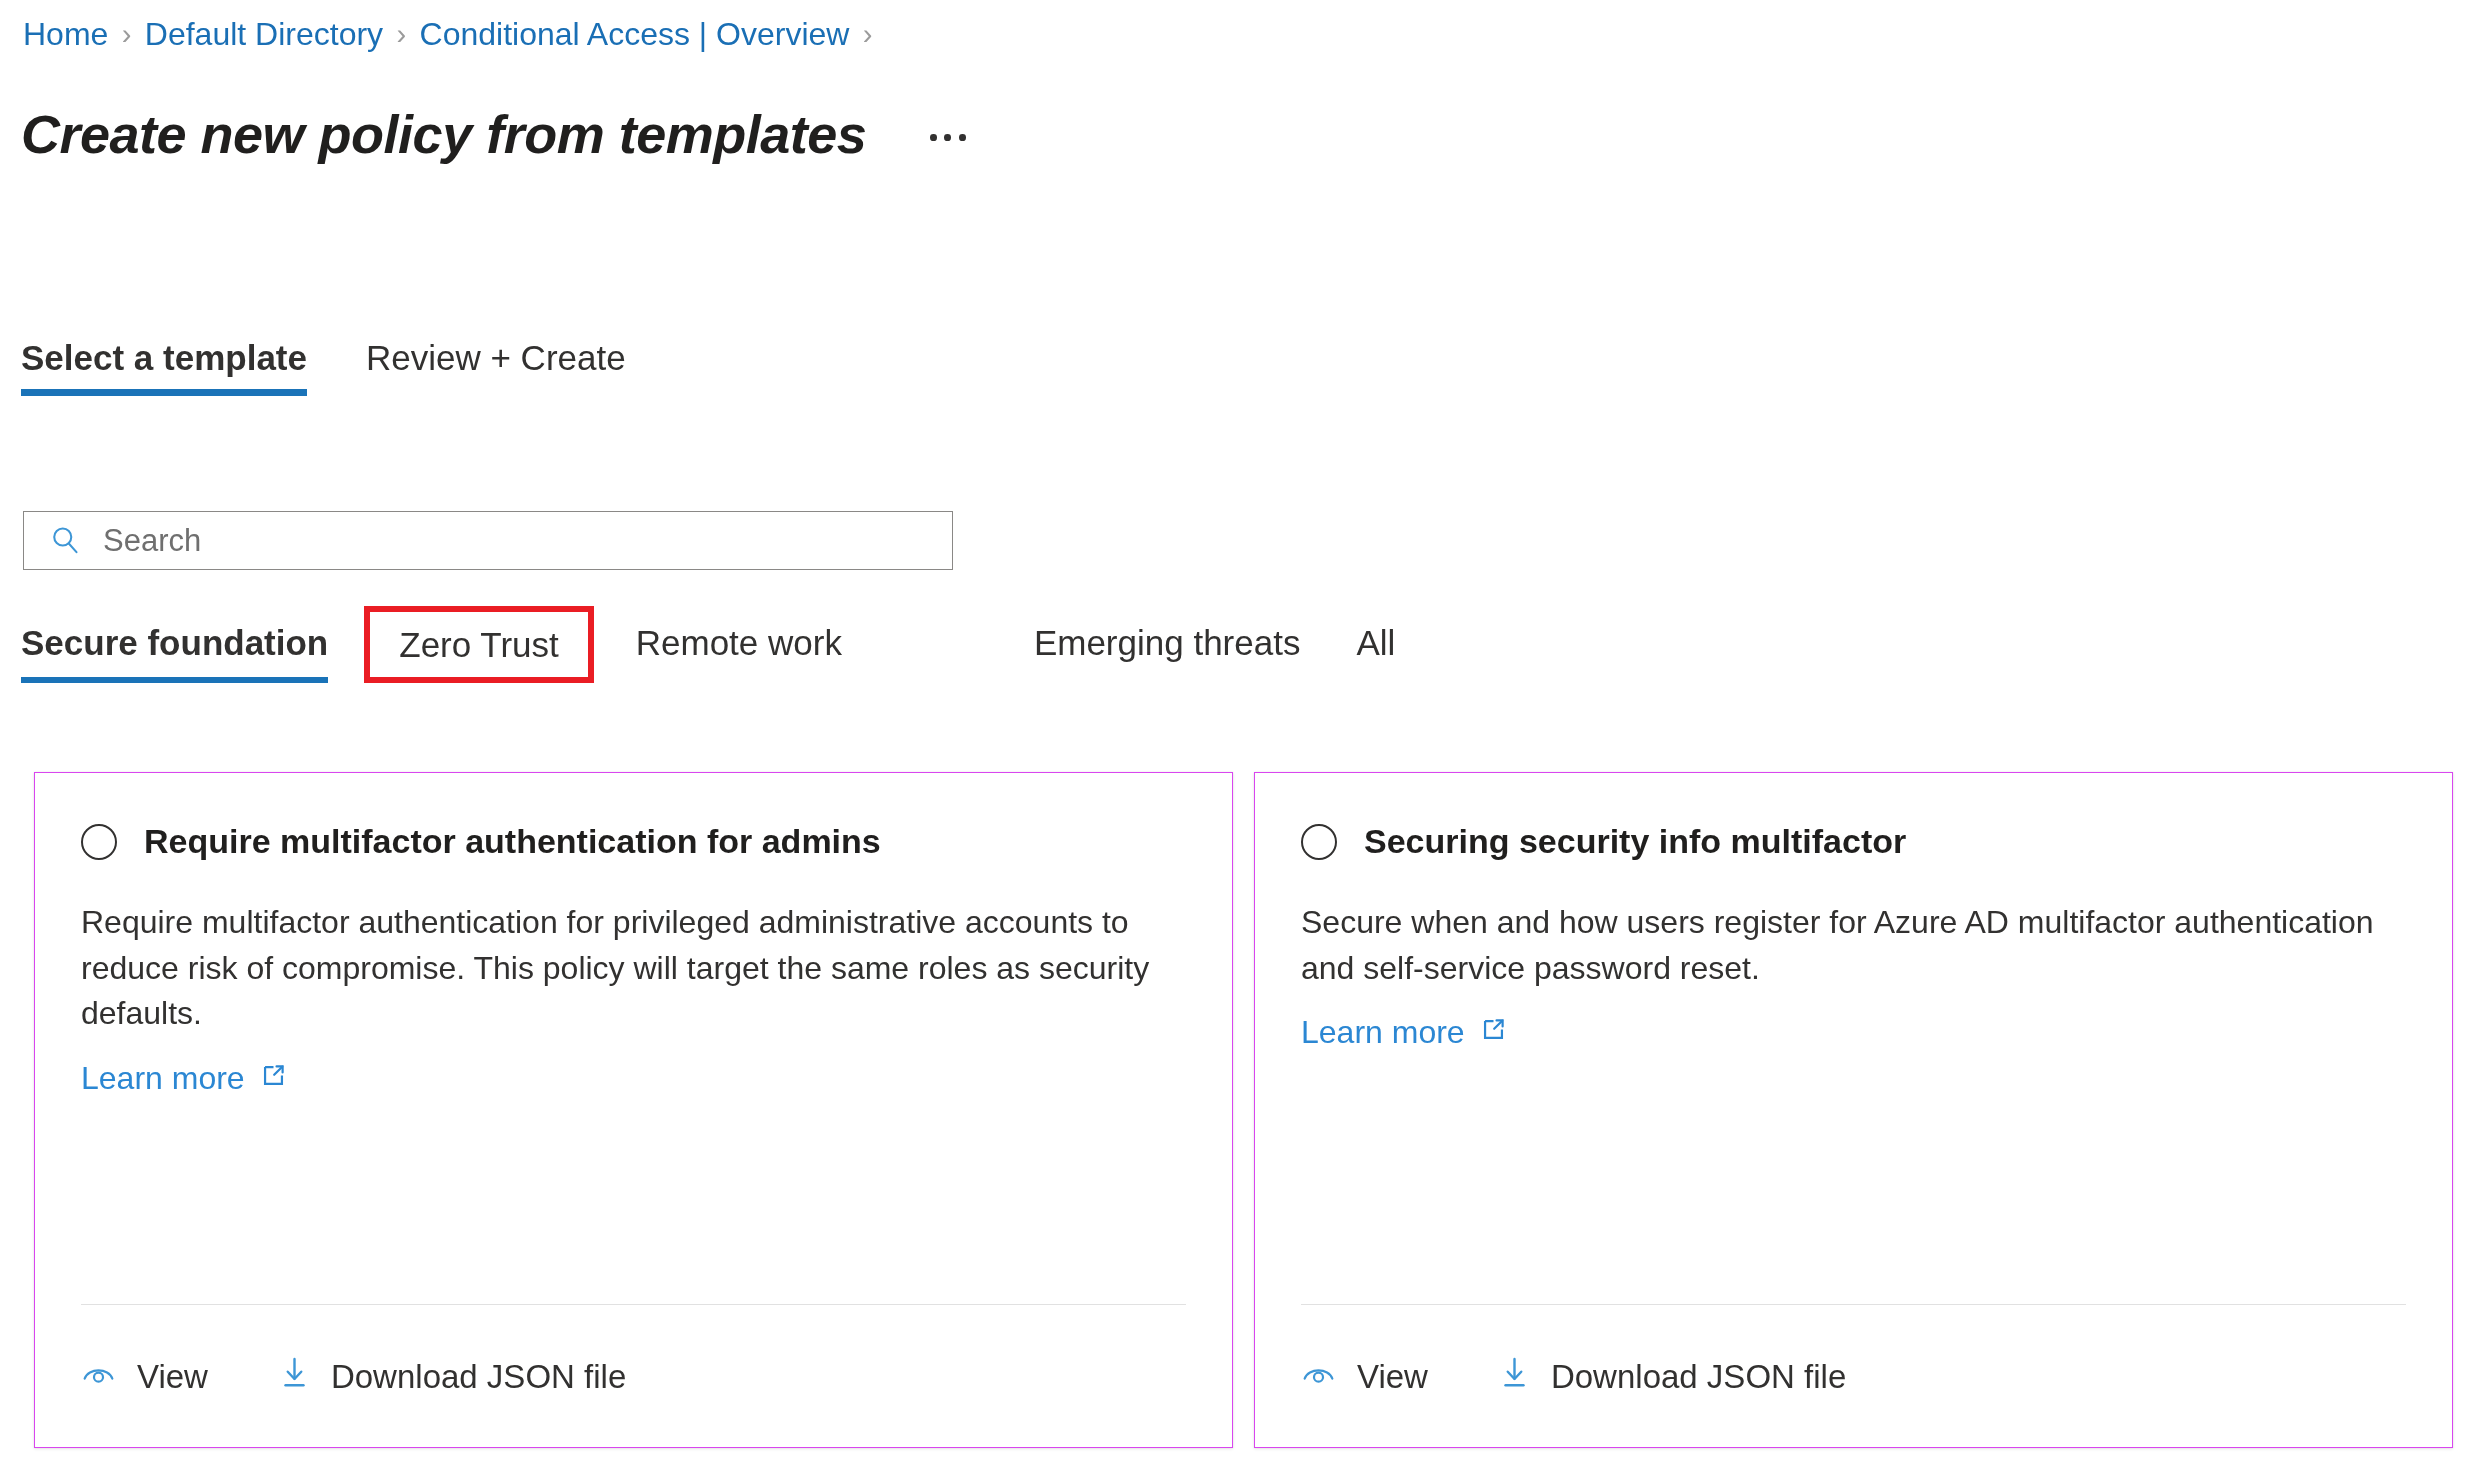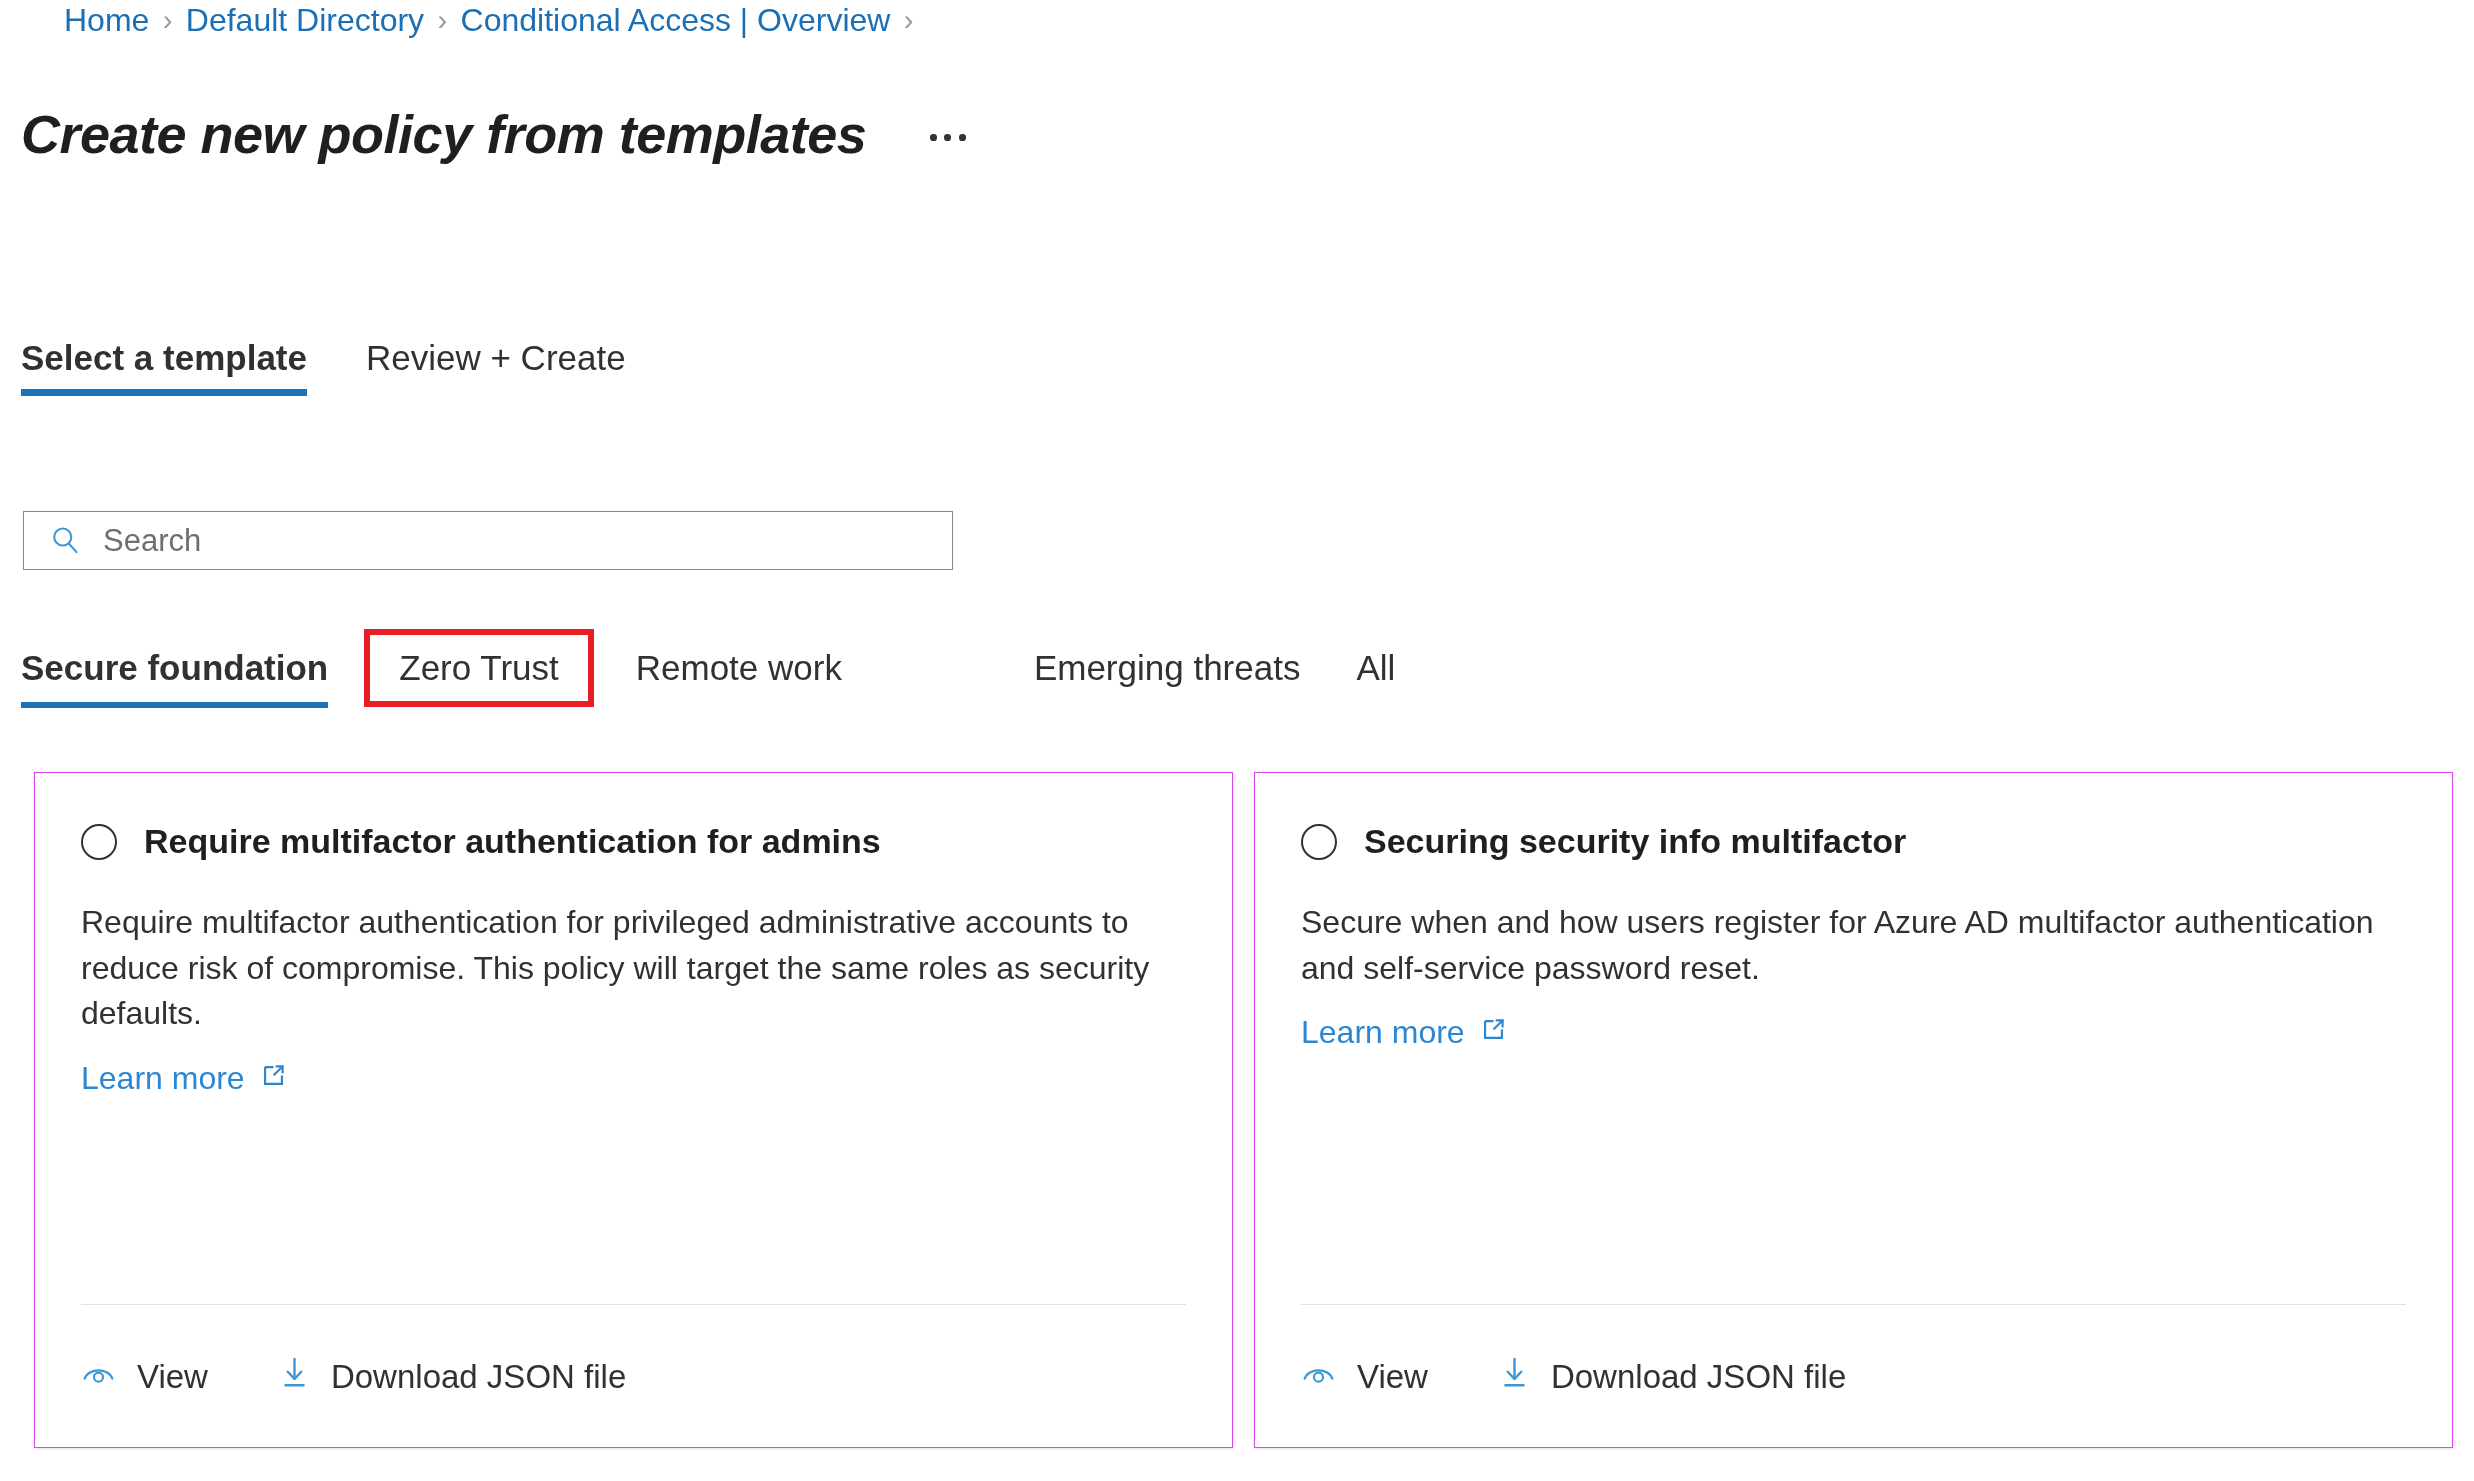--- a/index.html
+++ b/index.html
@@ -14,27 +14,26 @@
     color: #201f1e;
     -webkit-font-smoothing: antialiased;
     overflow: hidden;
     position: relative;
   }
 
   
   .breadcrumb {
     position: absolute;
     left: 23px;
-    top: 4px;
+    top: 18px;
     display: flex;
     align-items: center;
     font-size: 32px;
     line-height: 1;
     white-space: nowrap;
-    margin-left: 41px;
   }
   .crumb-link {
     color: #1a6fb5;
     cursor: pointer;
     font-size: 32px;
   }
   .crumb-sep {
     color: #9b9b9b;
     margin: 0 13.4px;
     font-size: 29px;
@@ -137,23 +136,23 @@
   }
   .search-input::placeholder {
     color: #6f6f6f;
     opacity: 1;
   }
 
   
   .cat-tabs {
     position: absolute;
     left: 21px;
-    top: 635px;
-    display: flex;
-    align-items: center;
+    top: 610px;
+    display: flex;
+    align-items: flex-end;
   }
   .cat-tab {
     font-size: 35px;
     color: #323130;
     line-height: 1;
     padding: 15.3px 0 23px 0;
     cursor: pointer;
     position: relative;
     white-space: nowrap;
   }

